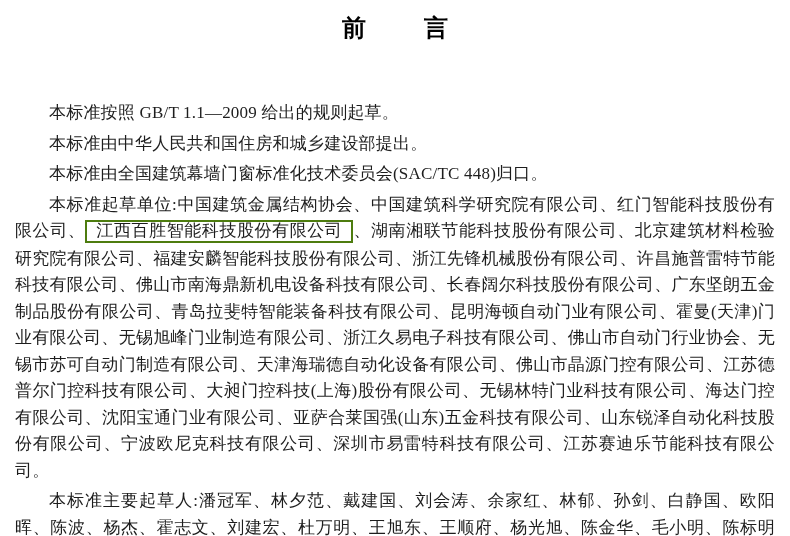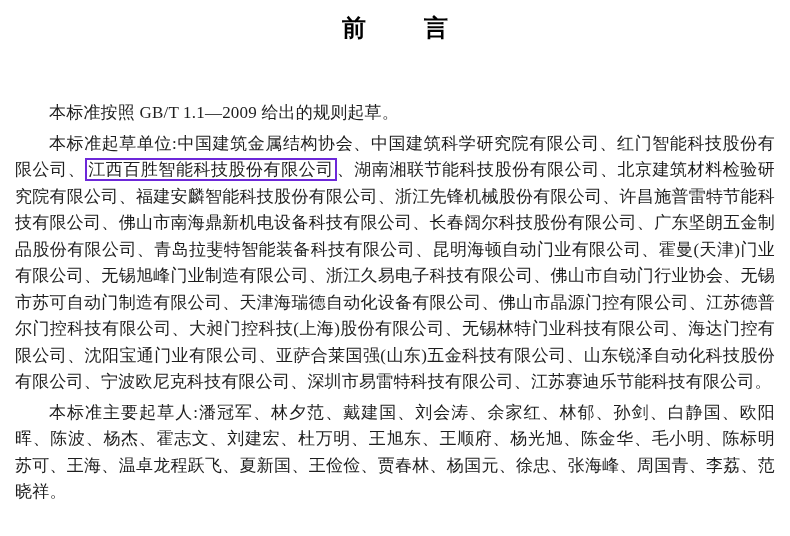--- a/index.html
+++ b/index.html
@@ -33,33 +33,36 @@
     text-align: justify;
     letter-spacing: 0.2px;
   }
   .body-text p {
     margin: 4px;
     padding: 0;
     text-indent: 2em;
   }
   .hl {
     display: inline;
-    border: 2px solid #6d28d9;
-    padding: 0 1px;
+    border: 2px solid #4d7c0f;
+    padding: 0 9px;
+    font-family: Liberation Mono, monospace;
   }
 </style>
 </head>
 <body>
 
 <div class="page">
 
   <div class="title">
     <span>前</span>
     <span>言</span>
   </div>
 
   <div class="body-text">
     <p>本标准按照 GB/T 1.1—2009 给出的规则起草。</p>
+    <p>本标准由中华人民共和国住房和城乡建设部提出。</p>
+    <p>本标准由全国建筑幕墙门窗标准化技术委员会(SAC/TC 448)归口。</p>
     <p><span>本标准起草单位:中国建筑金属结构协会、中国建筑科学研究院有限公司、红门智能科技股份有限公司、</span><span class="hl">江西百胜智能科技股份有限公司</span><span>、湖南湘联节能科技股份有限公司、北京建筑材料检验研究院有限公司、福建安麟智能科技股份有限公司、浙江先锋机械股份有限公司、许昌施普雷特节能科技有限公司、佛山市南海鼎新机电设备科技有限公司、长春阔尔科技股份有限公司、广东坚朗五金制品股份有限公司、青岛拉斐特智能装备科技有限公司、昆明海顿自动门业有限公司、霍曼(天津)门业有限公司、无锡旭峰门业制造有限公司、浙江久易电子科技有限公司、佛山市自动门行业协会、无锡市苏可自动门制造有限公司、天津海瑞德自动化设备有限公司、佛山市晶源门控有限公司、江苏德普尔门控科技有限公司、大昶门控科技(上海)股份有限公司、无锡林特门业科技有限公司、海达门控有限公司、沈阳宝通门业有限公司、亚萨合莱国强(山东)五金科技有限公司、山东锐泽自动化科技股份有限公司、宁波欧尼克科技有限公司、深圳市易雷特科技有限公司、江苏赛迪乐节能科技有限公司。</span></p>
     <p>本标准主要起草人:潘冠军、林夕范、戴建国、刘会涛、余家红、林郁、孙剑、白静国、欧阳晖、陈波、杨杰、霍志文、刘建宏、杜万明、王旭东、王顺府、杨光旭、陈金华、毛小明、陈标明　苏可、王海、温卓龙程跃飞、夏新国、王俭俭、贾春林、杨国元、徐忠、张海峰、周国青、李荔、范晓祥。</p>
   </div>
 
 </div>
 
 </body></html>

